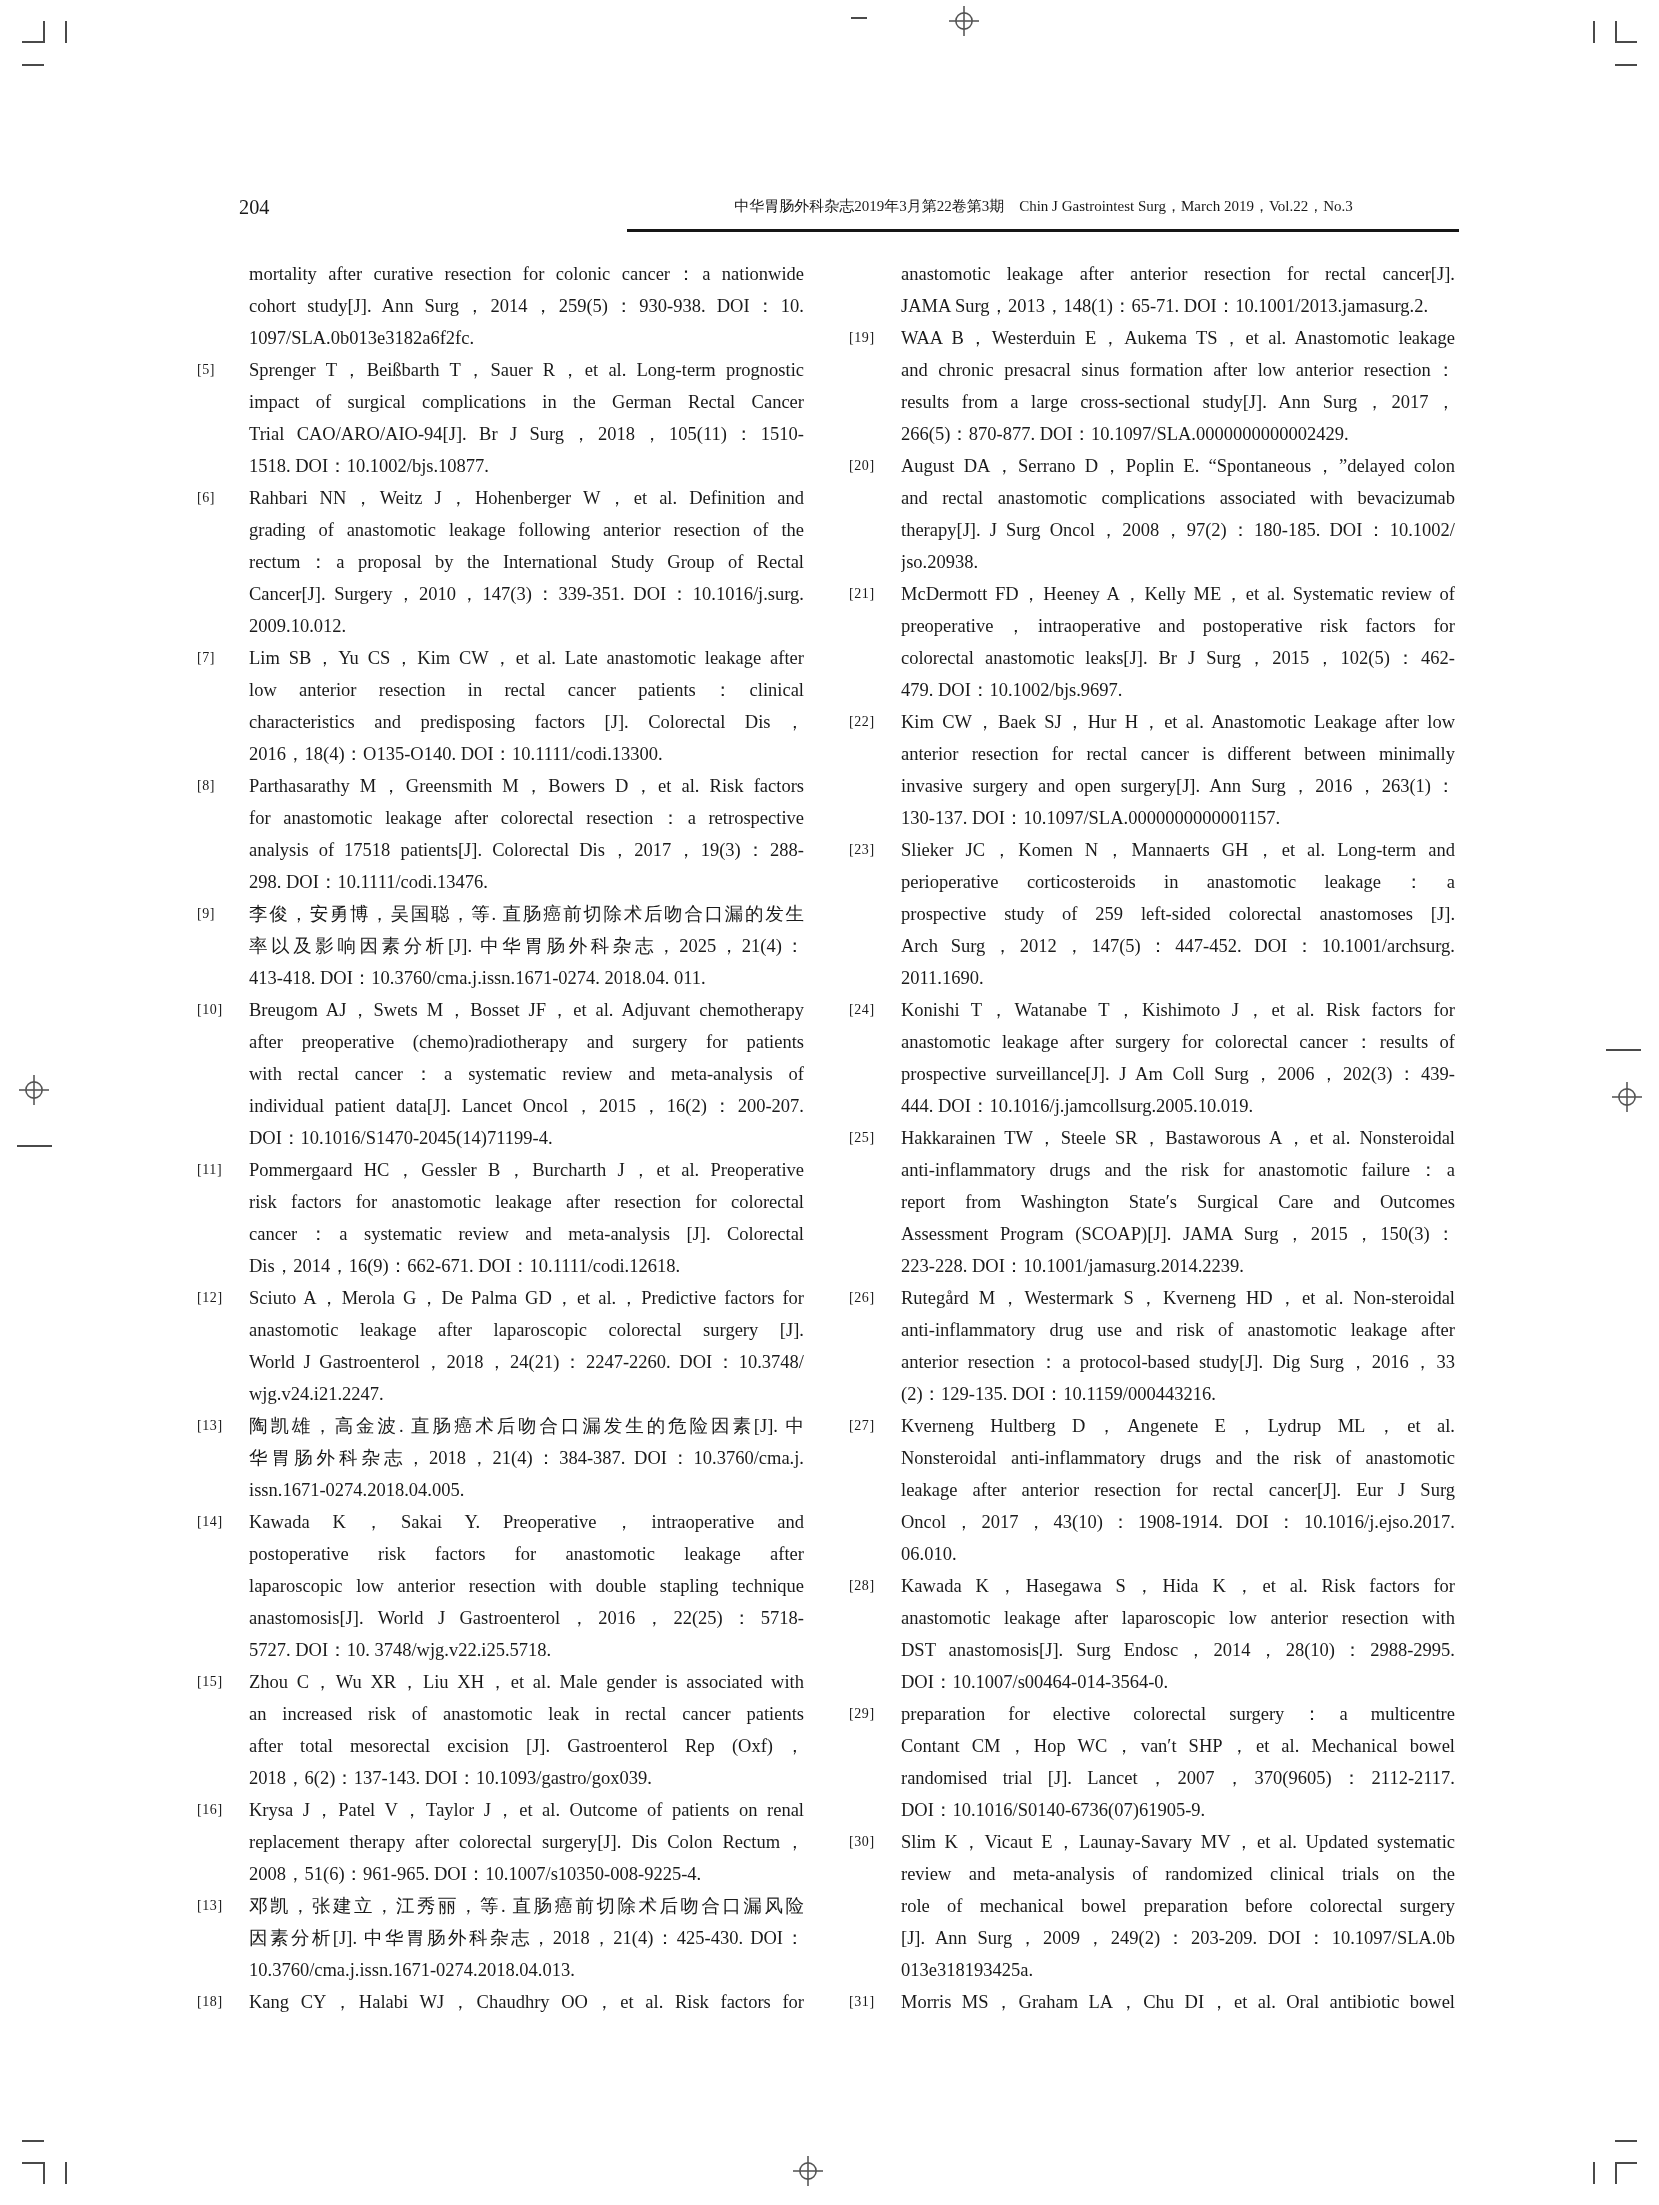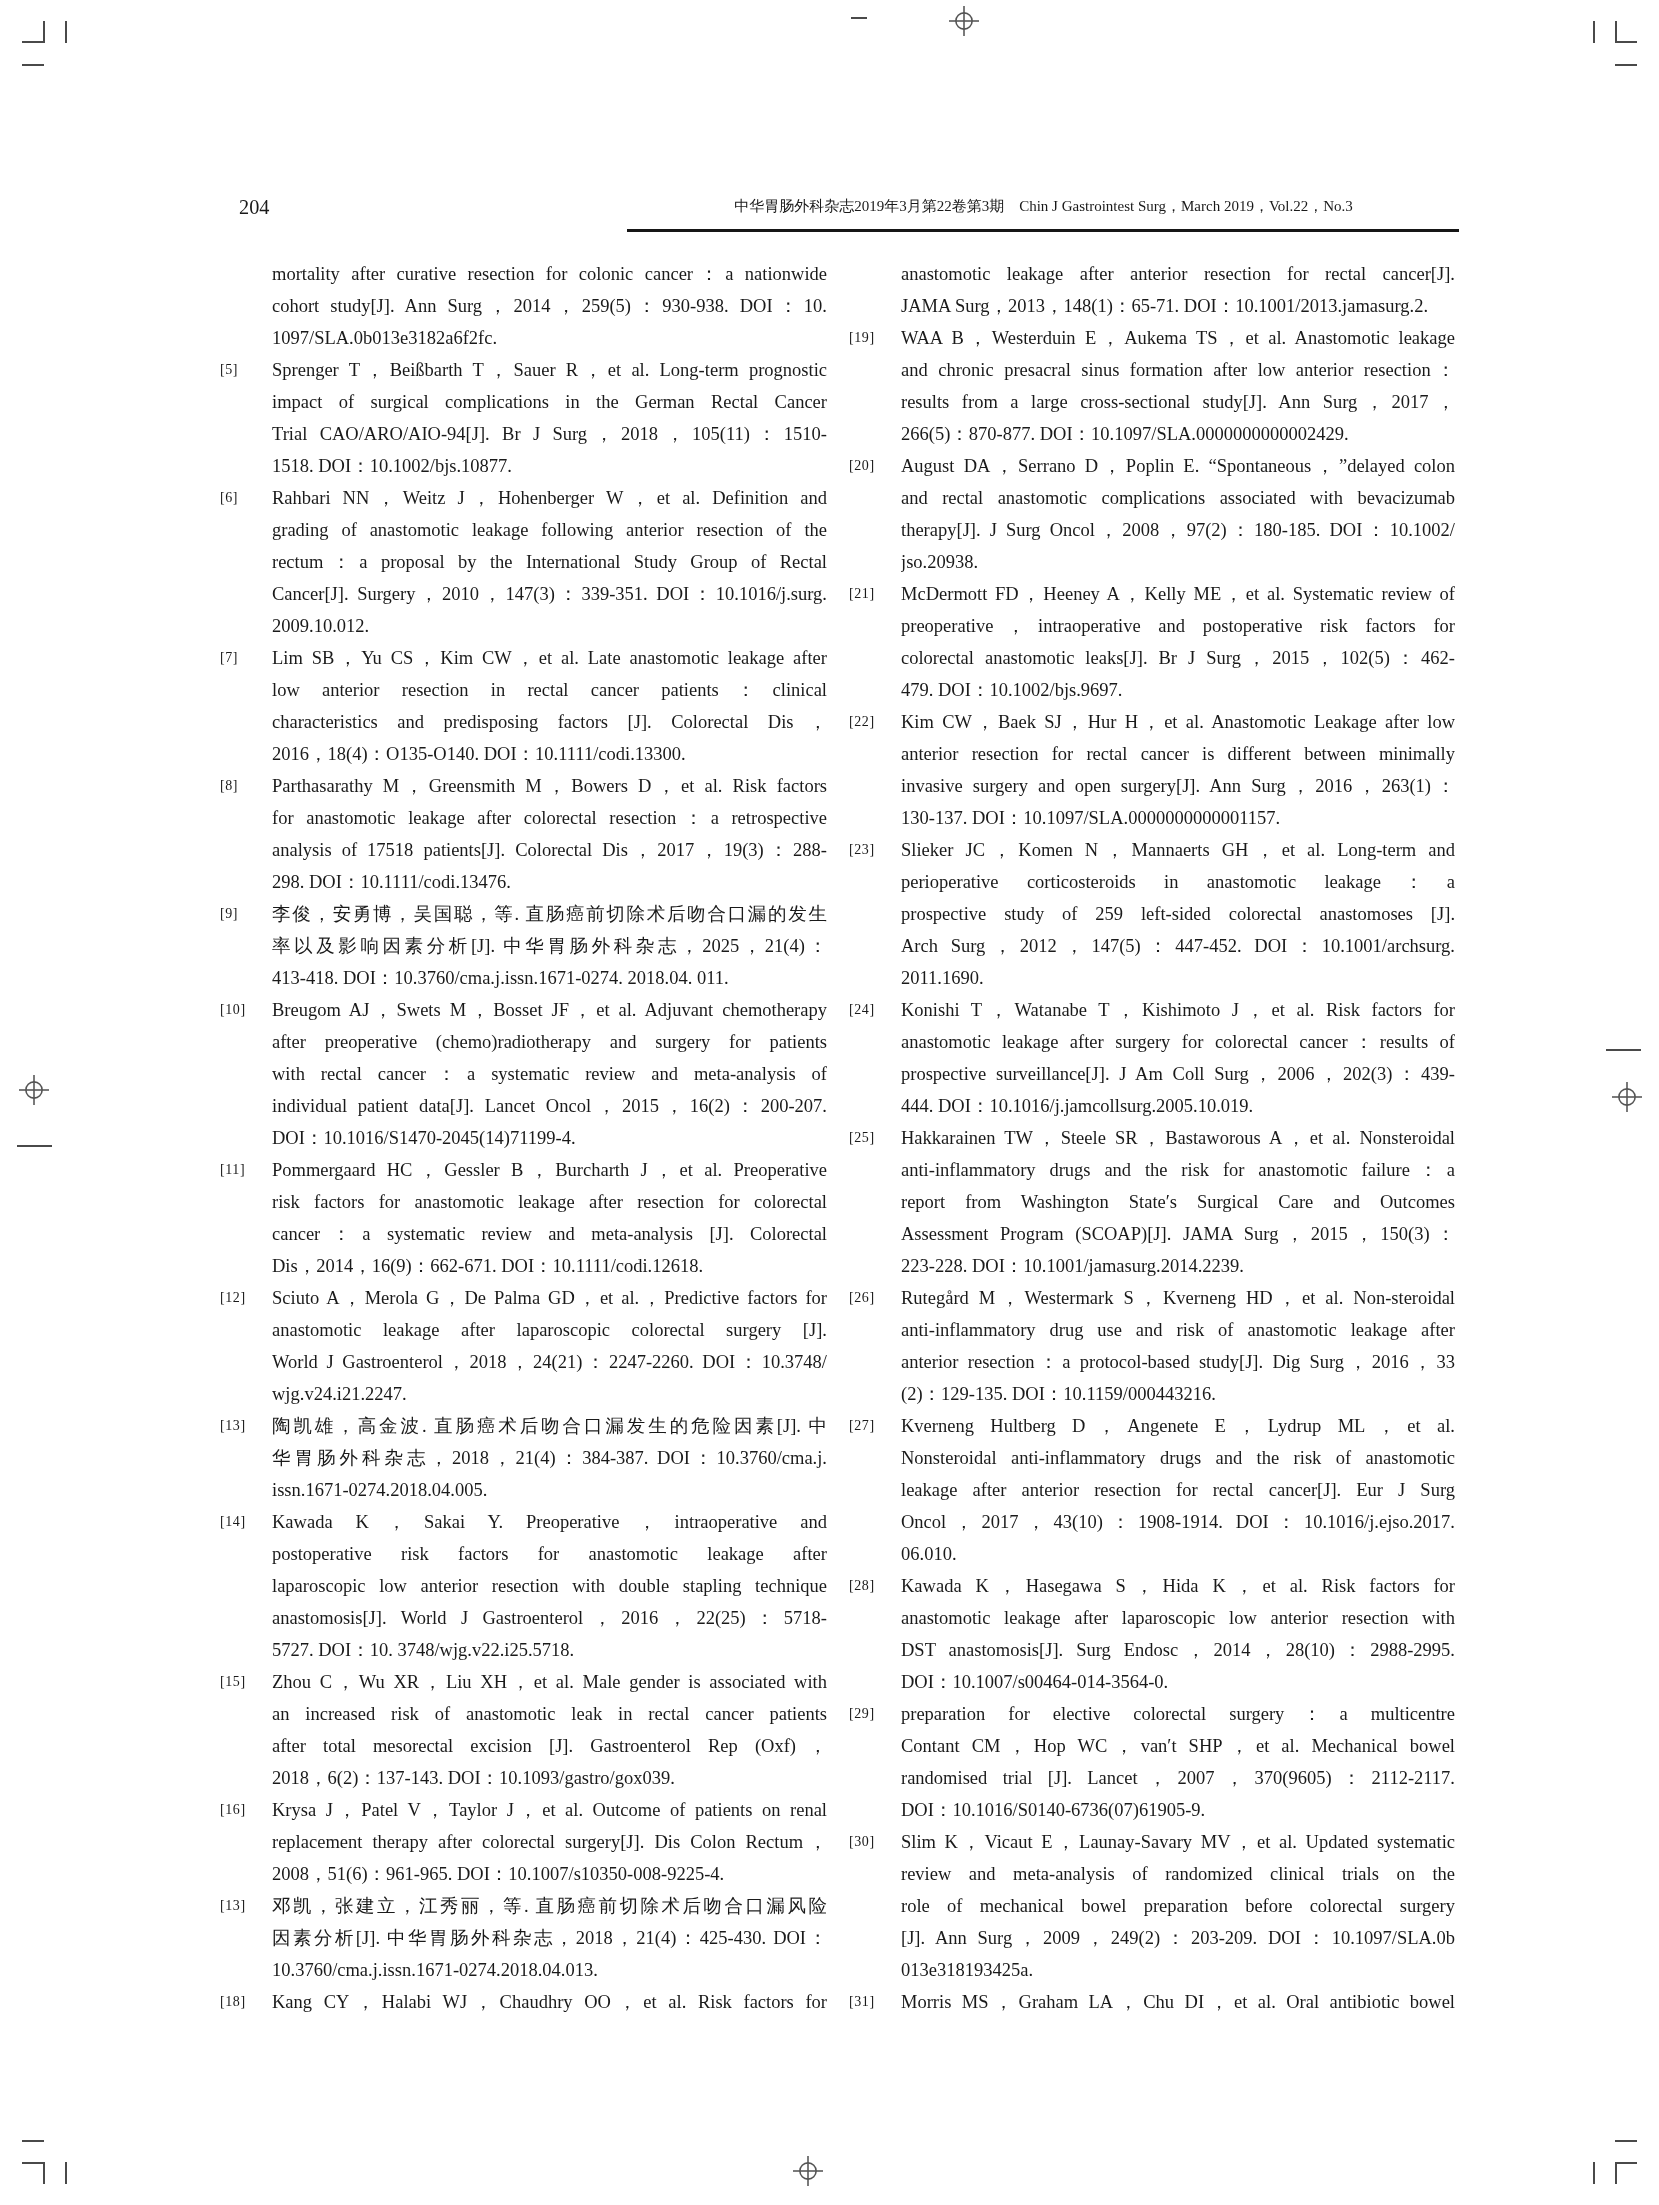--- a/index.html
+++ b/index.html
@@ -3,21 +3,21 @@
 <meta charset="utf-8">
 <style>
   html,body{margin:0;padding:0;background:#ffffff;}
   .page{position:relative;width:1659px;height:2205px;background:#ffffff;overflow:hidden;
         font-family:"Liberation Serif","DejaVu Serif",serif;color:#1a1a1a;}
   .pagenum{position:absolute;left:203px;top:194px;font-size:20.3px;line-height:27px;margin-left:36px;}
   .jheader{position:absolute;left:627px;top:192px;width:833px;text-align:center;
            font-size:15px;line-height:28px;white-space:nowrap;}
   .header-rule{position:absolute;left:627px;top:229px;width:832px;height:2.5px;background:#161616;}
   .col{position:absolute;top:258px;}
-  .col-left{left:220px;width:607px;}
+  .col-left{left:197px;width:607px;}
   .col-right{left:849px;width:606px;}
   .col-left .ref{position:relative;padding-left:52px;}
   .col-right .ref{position:relative;padding-left:52px;}
   .refnum{position:absolute;left:0;top:0;font-size:14px;line-height:32px;letter-spacing:0.6px;}
   .line{font-size:18.5px;line-height:32px;height:32px;overflow:hidden;
         text-align:justify;text-align-last:justify;}
   .line.last{text-align:center;text-align-last:left;}
   .mark{position:absolute;background:#4a4a4a;}
   .regmark{position:absolute;}
 </style>

